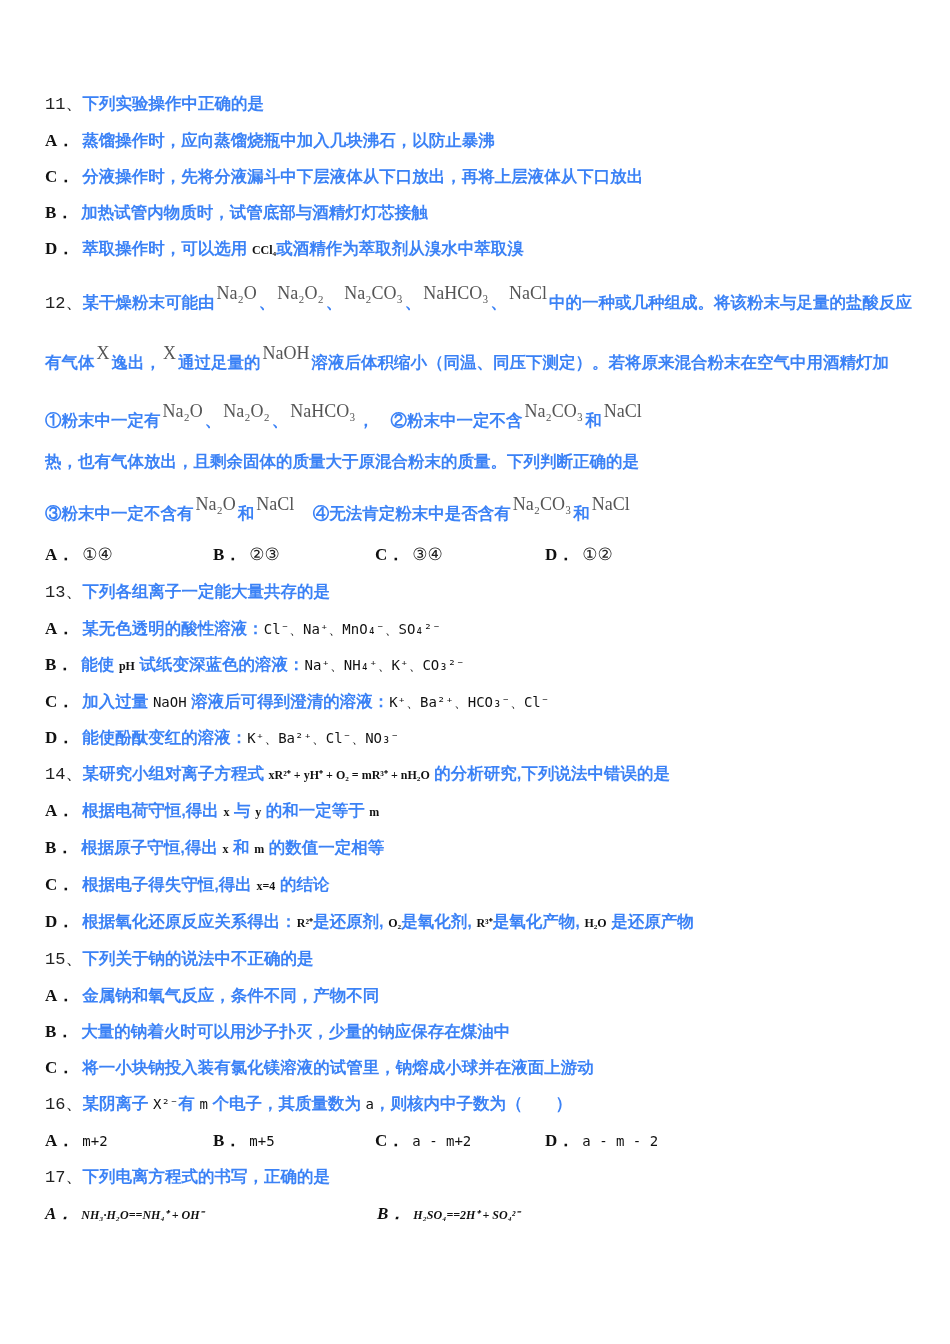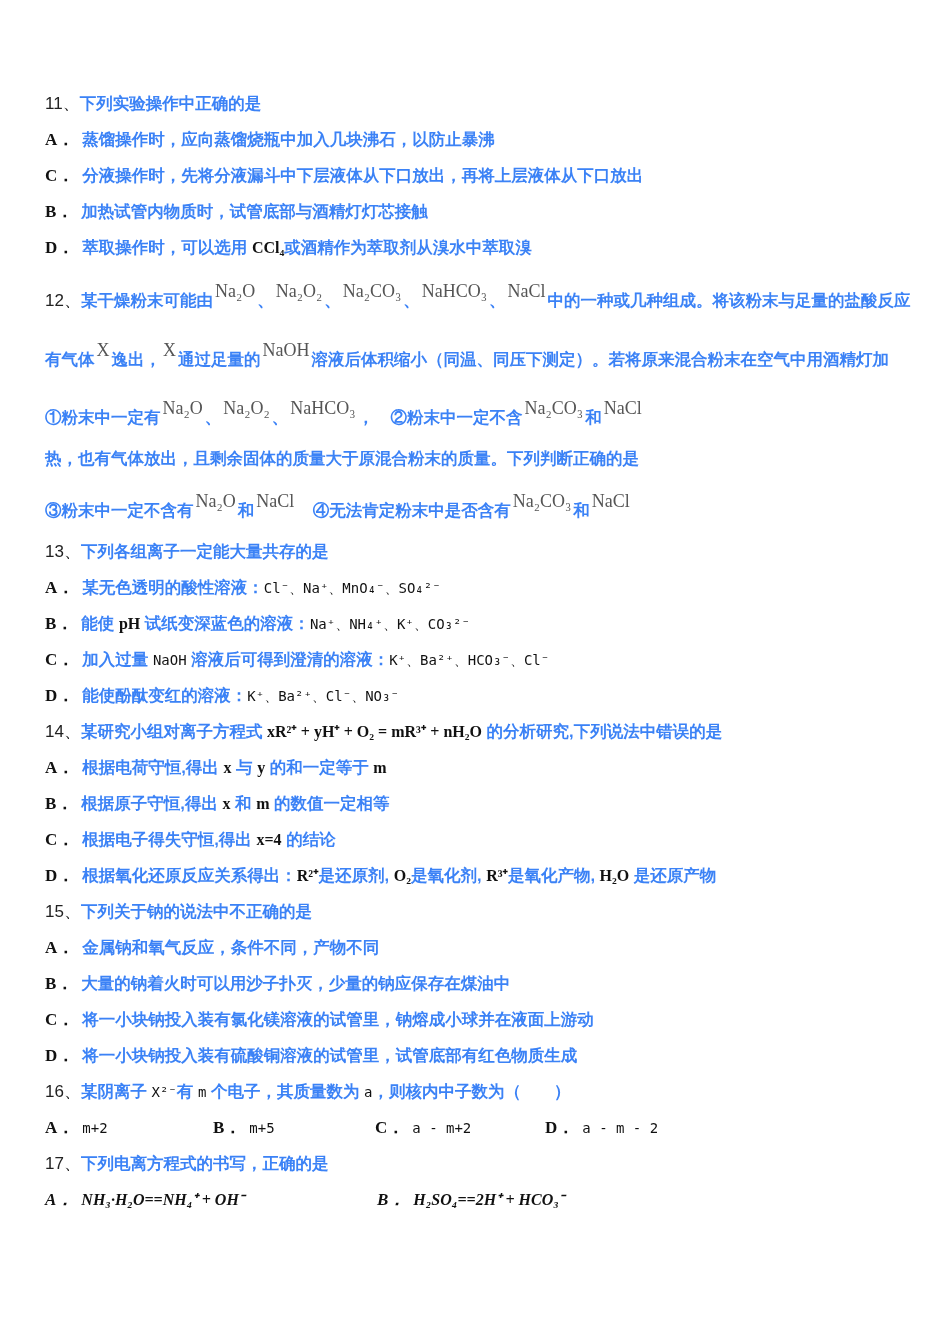--- a/index.html
+++ b/index.html
@@ -22,21 +22,21 @@
     padding-top:14px;
     line-height:28px;
     margin-bottom:16px;
   }
   .t-cn{
     font-family:"Liberation Sans",sans-serif;
     font-weight:600;
     color:#3b82f6;
   }
   .t-qnum{
-    font-family:Liberation Sans, sans-serif;
+    font-family:Liberation Mono, monospace;
     font-weight:400;
     color:#222;
     font-size:17px;
   }
   .t-gserif{
     font-family:"Liberation Serif",serif;
     font-weight:400;
     color:#555;
     font-size:18px;
     position:relative;
@@ -46,21 +46,21 @@
   .t-mono{
     font-family:"DejaVu Sans Mono",monospace;
     font-weight:500;
     color:#111;
     font-size:14px;
   }
   .t-bserif{
     font-family:"Liberation Serif",serif;
     font-weight:700;
     color:#111;
-    font-size:16px;
+    font-size:12px;
   }
   .opt-label{
     font-family:"Liberation Serif",serif;
     font-weight:700;
     color:#111;
     font-size:17px;
     margin-right:8px;
   }
   .row4{display:grid;grid-template-columns:168px 162px 170px auto;}
   .row2{display:grid;grid-template-columns:332px auto;font-style:italic;}
@@ -77,52 +77,57 @@
         <div class="line"><span class="opt-label">C．</span><span class="t-cn">分液操作时，先将分液漏斗中下层液体从下口放出，再将上层液体从下口放出</span></div>
         <div class="line"><span class="opt-label">B．</span><span class="t-cn">加热试管内物质时，试管底部与酒精灯灯芯接触</span></div>
         <div class="line"><span class="opt-label">D．</span><span class="t-cn">萃取操作时，可以选用 </span><span class="t-bserif">CCl₄</span><span class="t-cn">或酒精作为萃取剂从溴水中萃取溴</span></div>
       </div>
       <div class="question">
         <div class="line tall"><span class="t-qnum">12、</span><span class="t-cn">某干燥粉末可能由</span><span class="t-gserif">Na₂O</span><span class="t-cn">、</span><span class="t-gserif">Na₂O₂</span><span class="t-cn">、</span><span class="t-gserif">Na₂CO₃</span><span class="t-cn">、</span><span class="t-gserif">NaHCO₃</span><span class="t-cn">、</span><span class="t-gserif">NaCl</span><span class="t-cn">中的一种或几种组成。将该粉末与足量的盐酸反应</span></div>
         <div class="line tall"><span class="t-cn">有气体</span><span class="t-gserif">X</span><span class="t-cn">逸出，</span><span class="t-gserif">X</span><span class="t-cn">通过足量的</span><span class="t-gserif">NaOH</span><span class="t-cn">溶液后体积缩小（同温、同压下测定）。若将原来混合粉末在空气中用酒精灯加</span></div>
         <div class="line tall"><span class="t-cn">①粉末中一定有</span><span class="t-gserif">Na₂O</span><span class="t-cn">、</span><span class="t-gserif">Na₂O₂</span><span class="t-cn">、</span><span class="t-gserif">NaHCO₃</span><span class="t-cn">，　②粉末中一定不含</span><span class="t-gserif">Na₂CO₃</span><span class="t-cn">和</span><span class="t-gserif">NaCl</span></div>
         <div class="line"><span class="t-cn">热，也有气体放出，且剩余固体的质量大于原混合粉末的质量。下列判断正确的是</span></div>
         <div class="line tall"><span class="t-cn">③粉末中一定不含有</span><span class="t-gserif">Na₂O</span><span class="t-cn">和</span><span class="t-gserif">NaCl</span><span class="t-cn">　④无法肯定粉末中是否含有</span><span class="t-gserif">Na₂CO₃</span><span class="t-cn">和</span><span class="t-gserif">NaCl</span></div>
+        <div class="line row4">
+          <span class="opt-cell"><span class="opt-label">A．</span><span class="t-qnum">①④</span></span>
+          <span class="opt-cell"><span class="opt-label">B．</span><span class="t-qnum">②③</span></span>
+          <span class="opt-cell"><span class="opt-label">C．</span><span class="t-qnum">③④</span></span>
+          <span class="opt-cell"><span class="opt-label">D．</span><span class="t-qnum">①②</span></span>
+        </div>
       </div>
       <div class="question">
         <div class="line"><span class="t-qnum">13、</span><span class="t-cn">下列各组离子一定能大量共存的是</span></div>
         <div class="line"><span class="opt-label">A．</span><span class="t-cn">某无色透明的酸性溶液：</span><span class="t-mono">Cl⁻、Na⁺、MnO₄⁻、SO₄²⁻</span></div>
         <div class="line"><span class="opt-label">B．</span><span class="t-cn">能使 </span><span class="t-bserif">pH</span><span class="t-cn"> 试纸变深蓝色的溶液：</span><span class="t-mono">Na⁺、NH₄⁺、K⁺、CO₃²⁻</span></div>
         <div class="line"><span class="opt-label">C．</span><span class="t-cn">加入过量 </span><span class="t-mono">NaOH</span><span class="t-cn"> 溶液后可得到澄清的溶液：</span><span class="t-mono">K⁺、Ba²⁺、HCO₃⁻、Cl⁻</span></div>
         <div class="line"><span class="opt-label">D．</span><span class="t-cn">能使酚酞变红的溶液：</span><span class="t-mono">K⁺、Ba²⁺、Cl⁻、NO₃⁻</span></div>
       </div>
       <div class="question">
         <div class="line"><span class="t-qnum">14、</span><span class="t-cn">某研究小组对离子方程式 </span><span class="t-bserif">xR²⁺ + yH⁺ + O₂ = mR³⁺ + nH₂O</span><span class="t-cn"> 的分析研究,下列说法中错误的是</span></div>
         <div class="line"><span class="opt-label">A．</span><span class="t-cn">根据电荷守恒,得出 </span><span class="t-bserif">x</span><span class="t-cn"> 与 </span><span class="t-bserif">y</span><span class="t-cn"> 的和一定等于 </span><span class="t-bserif">m</span></div>
         <div class="line"><span class="opt-label">B．</span><span class="t-cn">根据原子守恒,得出 </span><span class="t-bserif">x</span><span class="t-cn"> 和 </span><span class="t-bserif">m</span><span class="t-cn"> 的数值一定相等</span></div>
         <div class="line"><span class="opt-label">C．</span><span class="t-cn">根据电子得失守恒,得出 </span><span class="t-bserif">x=4</span><span class="t-cn"> 的结论</span></div>
         <div class="line"><span class="opt-label">D．</span><span class="t-cn">根据氧化还原反应关系得出：</span><span class="t-bserif">R²⁺</span><span class="t-cn">是还原剂, </span><span class="t-bserif">O₂</span><span class="t-cn">是氧化剂, </span><span class="t-bserif">R³⁺</span><span class="t-cn">是氧化产物, </span><span class="t-bserif">H₂O</span><span class="t-cn"> 是还原产物</span></div>
       </div>
       <div class="question">
         <div class="line"><span class="t-qnum">15、</span><span class="t-cn">下列关于钠的说法中不正确的是</span></div>
         <div class="line"><span class="opt-label">A．</span><span class="t-cn">金属钠和氧气反应，条件不同，产物不同</span></div>
         <div class="line"><span class="opt-label">B．</span><span class="t-cn">大量的钠着火时可以用沙子扑灭，少量的钠应保存在煤油中</span></div>
         <div class="line"><span class="opt-label">C．</span><span class="t-cn">将一小块钠投入装有氯化镁溶液的试管里，钠熔成小球并在液面上游动</span></div>
-        <div class="line"><span class="opt-label">D．</span><span class="t-cn">将一小块钠投入装有硫酸铜溶液的试管里，试管底部有红色物质生成</span></div>
       </div>
       <div class="question">
         <div class="line"><span class="t-qnum">16、</span><span class="t-cn">某阴离子 </span><span class="t-mono">X²⁻</span><span class="t-cn">有 </span><span class="t-mono">m</span><span class="t-cn"> 个电子，其质量数为 </span><span class="t-mono">a</span><span class="t-cn">，则核内中子数为（　　）</span></div>
         <div class="line row4">
           <span class="opt-cell"><span class="opt-label">A．</span><span class="t-mono">m+2</span></span>
           <span class="opt-cell"><span class="opt-label">B．</span><span class="t-mono">m+5</span></span>
           <span class="opt-cell"><span class="opt-label">C．</span><span class="t-mono">a - m+2</span></span>
           <span class="opt-cell"><span class="opt-label">D．</span><span class="t-mono">a - m - 2</span></span>
         </div>
       </div>
       <div class="question">
         <div class="line"><span class="t-qnum">17、</span><span class="t-cn">下列电离方程式的书写，正确的是</span></div>
         <div class="line row2">
           <span class="opt-cell"><span class="opt-label">A．</span><span class="t-bserif">NH₃·H₂O==NH₄⁺ + OH⁻</span></span>
-          <span class="opt-cell"><span class="opt-label">B．</span><span class="t-bserif">H₂SO₄==2H⁺ + HCO₃⁻</span></span>
+          <span class="opt-cell"><span class="opt-label">B．</span><span class="t-bserif">H₂SO₄==2H⁺ + SO₄²⁻</span></span>
         </div>
       </div>
     </div>
 </div>
 
 </body></html>

